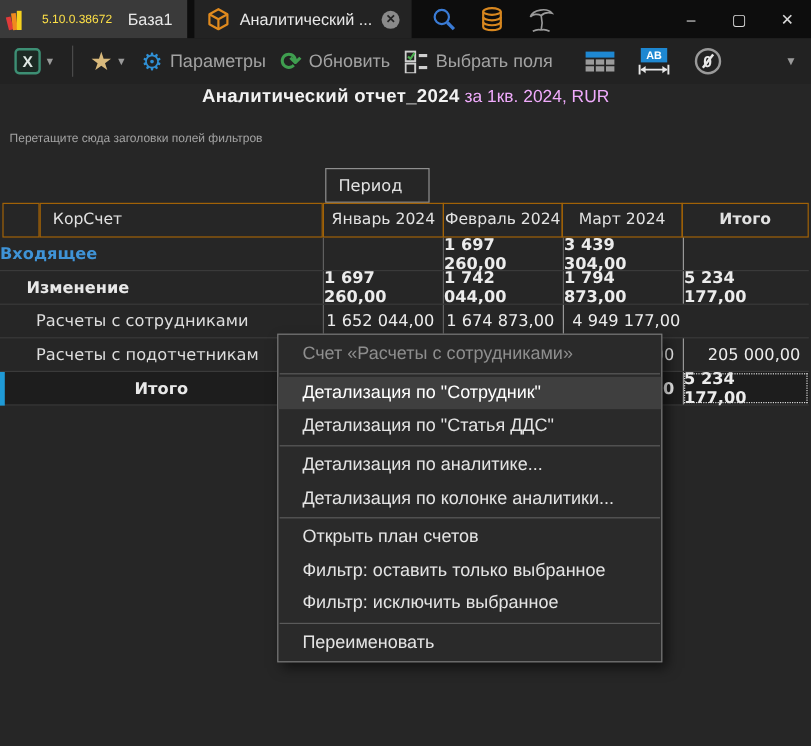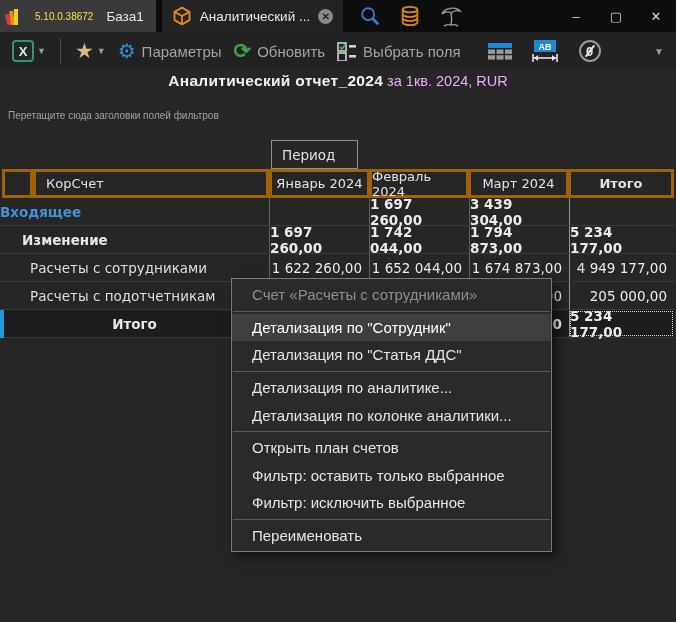--- a/index.html
+++ b/index.html
@@ -36,21 +36,21 @@
   
   .report-title { position:absolute; left:0; top:72px; width:676px; text-align:center; color:#f2f2f2; font-size:15.5px; }
   .report-title b { font-weight:bold; letter-spacing:.3px; }
   .report-title span.sub { font-weight:normal; color:#f0abfc; font-size:14.5px; }
   .filter-hint { position:absolute; left:8px; top:110px; color:#a3a3a3; font-size:10px; }
 
   
   .tbl { font-family:"DejaVu Sans", sans-serif; }
   .period-box { position:absolute; left:271px; top:140px; width:87px; height:29px; border:1px solid #8f8f8f; color:#e2e2e2; font-size:13.5px; display:flex; align-items:center; padding-left:10px; }
   .hdr-row { position:absolute; left:0; top:169px; width:676px; height:29px; }
-  .hdr-cell { position:absolute; top:0; height:29px; border:3px solid #a16207; color:#e2e2e2; font-size:13px; display:flex; align-items:center; justify-content:center; }
+  .hdr-cell { position:absolute; top:0; height:29px; border:1px solid #a16207; color:#e2e2e2; font-size:13px; display:flex; align-items:center; justify-content:center; }
   .hdr-rowsel { left:2px; width:31px; }
   .hdr-korschet { left:33px; width:236px; justify-content:flex-start; padding-left:10px; }
   .hdr-c2 { left:269px; width:101px; }
   .hdr-c3 { left:369px; width:100px; }
   .hdr-c4 { left:468px; width:101px; }
   .hdr-c5 { left:568px; width:106px; font-weight:bold; }
 
   .data-rows { position:absolute; left:0; top:198px; width:674px; }
   .trow { display:flex; height:28px; border-bottom:1px solid #3a3a3a; }
   .trow .lbl { width:269px; color:#e8e8e8; font-size:13.5px; display:flex; align-items:center; }
@@ -230,21 +230,20 @@
         </div>
         <div class="trow r-change">
           <div class="lbl">Изменение</div>
           <div class="val">1 697 260,00</div>
           <div class="val">1 742 044,00</div>
           <div class="val">1 794 873,00</div>
           <div class="val total-col">5 234 177,00</div>
         </div>
         <div class="trow r-detail">
           <div class="lbl">Расчеты с сотрудниками</div>
-          <div class="val">1 622 260,00</div>
           <div class="val">1 652 044,00</div>
           <div class="val">1 674 873,00</div>
           <div class="val total-col">4 949 177,00</div>
         </div>
         <div class="trow r-detail">
           <div class="lbl">Расчеты с подотчетникам</div>
           <div class="val"></div>
           <div class="val"></div>
           <div class="val">00</div>
           <div class="val total-col">205 000,00</div>

